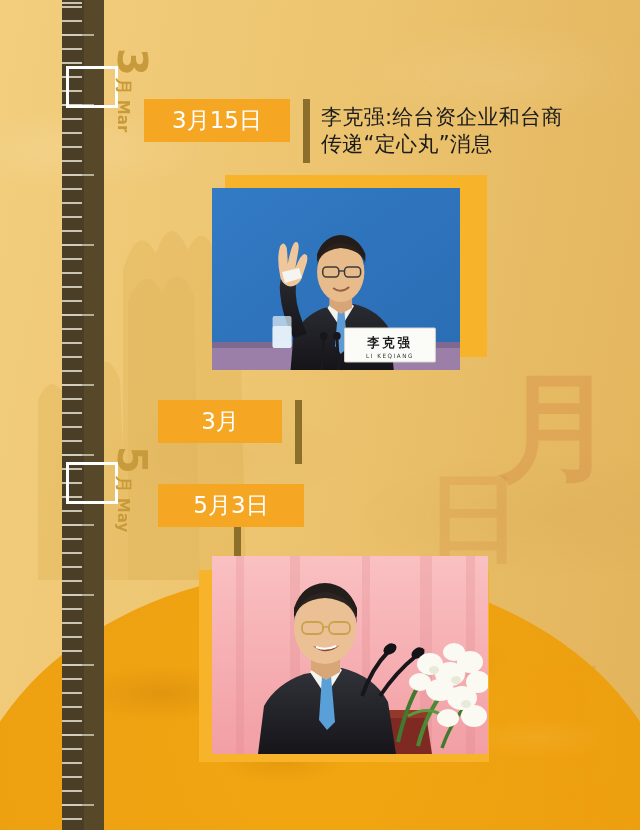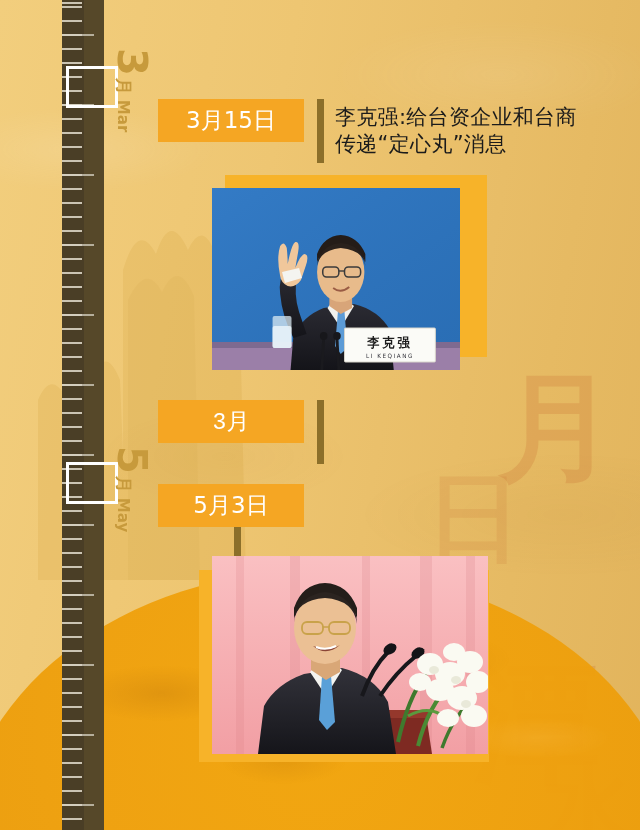--- a/index.html
+++ b/index.html
@@ -245,21 +245,21 @@
     <span class="m-cn">月</span>
     <span class="m-en">Mar</span>
   </div>
 
   <div class="month" style="left:152px; top:446px;">
     <span class="m-num">5</span>
     <span class="m-cn">月</span>
     <span class="m-en">May</span>
   </div>
 
-  <div class="entry" style="left:158px; top:99px;">
+  <div class="entry" style="left:144px; top:99px;">
     <div class="date-badge" style="width:146px; height:43px;">3月15日</div>
     <div class="accent-bar" style="height:64px; align-self:center;"></div>
     <div class="headline">李克强:给台资企业和台商
 传递“定心丸”消息</div>
   </div>
 
   <div class="photo-wrap">
     <div class="photo-frame" style="left:225px; top:175px; width:262px; height:182px;"></div>
     <div class="photo" style="left:212px; top:188px; width:248px; height:182px;">
       <svg viewBox="0 0 262 182" preserveAspectRatio="none">
@@ -312,21 +312,21 @@
 
         <path d="M118 150 L116 182" stroke="#1A1A1E" stroke-width="3"></path>
         <path d="M132 150 L134 182" stroke="#1A1A1E" stroke-width="3"></path>
         <circle cx="118" cy="148" r="4" fill="#17171B"></circle>
         <circle cx="132" cy="148" r="4" fill="#17171B"></circle>
       </svg>
     </div>
   </div>
 
   <div class="entry" style="left:158px; top:400px;">
-    <div class="date-badge" style="width:146px; height:43px;font-family:Liberation Mono, monospace;">3月</div>
+    <div class="date-badge" style="width:124px; height:43px;">3月</div>
     <div class="accent-bar" style="height:64px; align-self:center;"></div>
   </div>
 
   <div class="entry" style="left:158px; top:484px;flex-direction:column;">
     <div class="date-badge" style="width:146px; height:43px;">5月3日</div>
     <div class="accent-bar" style="height:64px; align-self:center;"></div>
   </div>
 
   <div class="photo-wrap">
     <div class="photo-frame" style="left:199px; top:570px; width:290px; height:192px;"></div>

